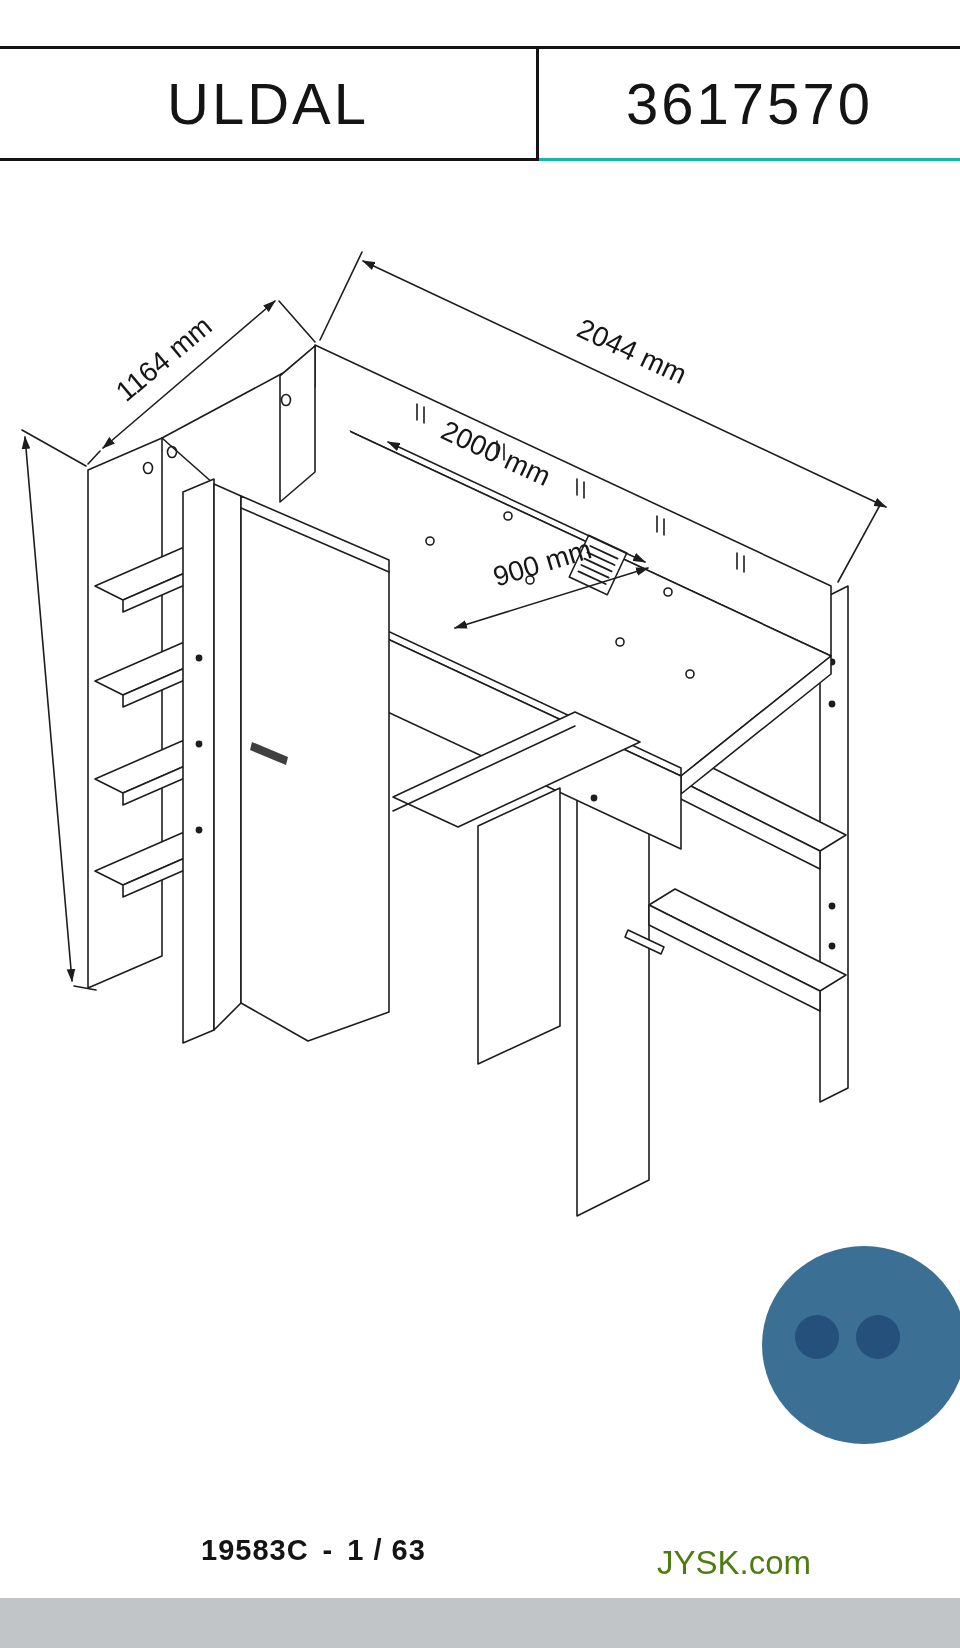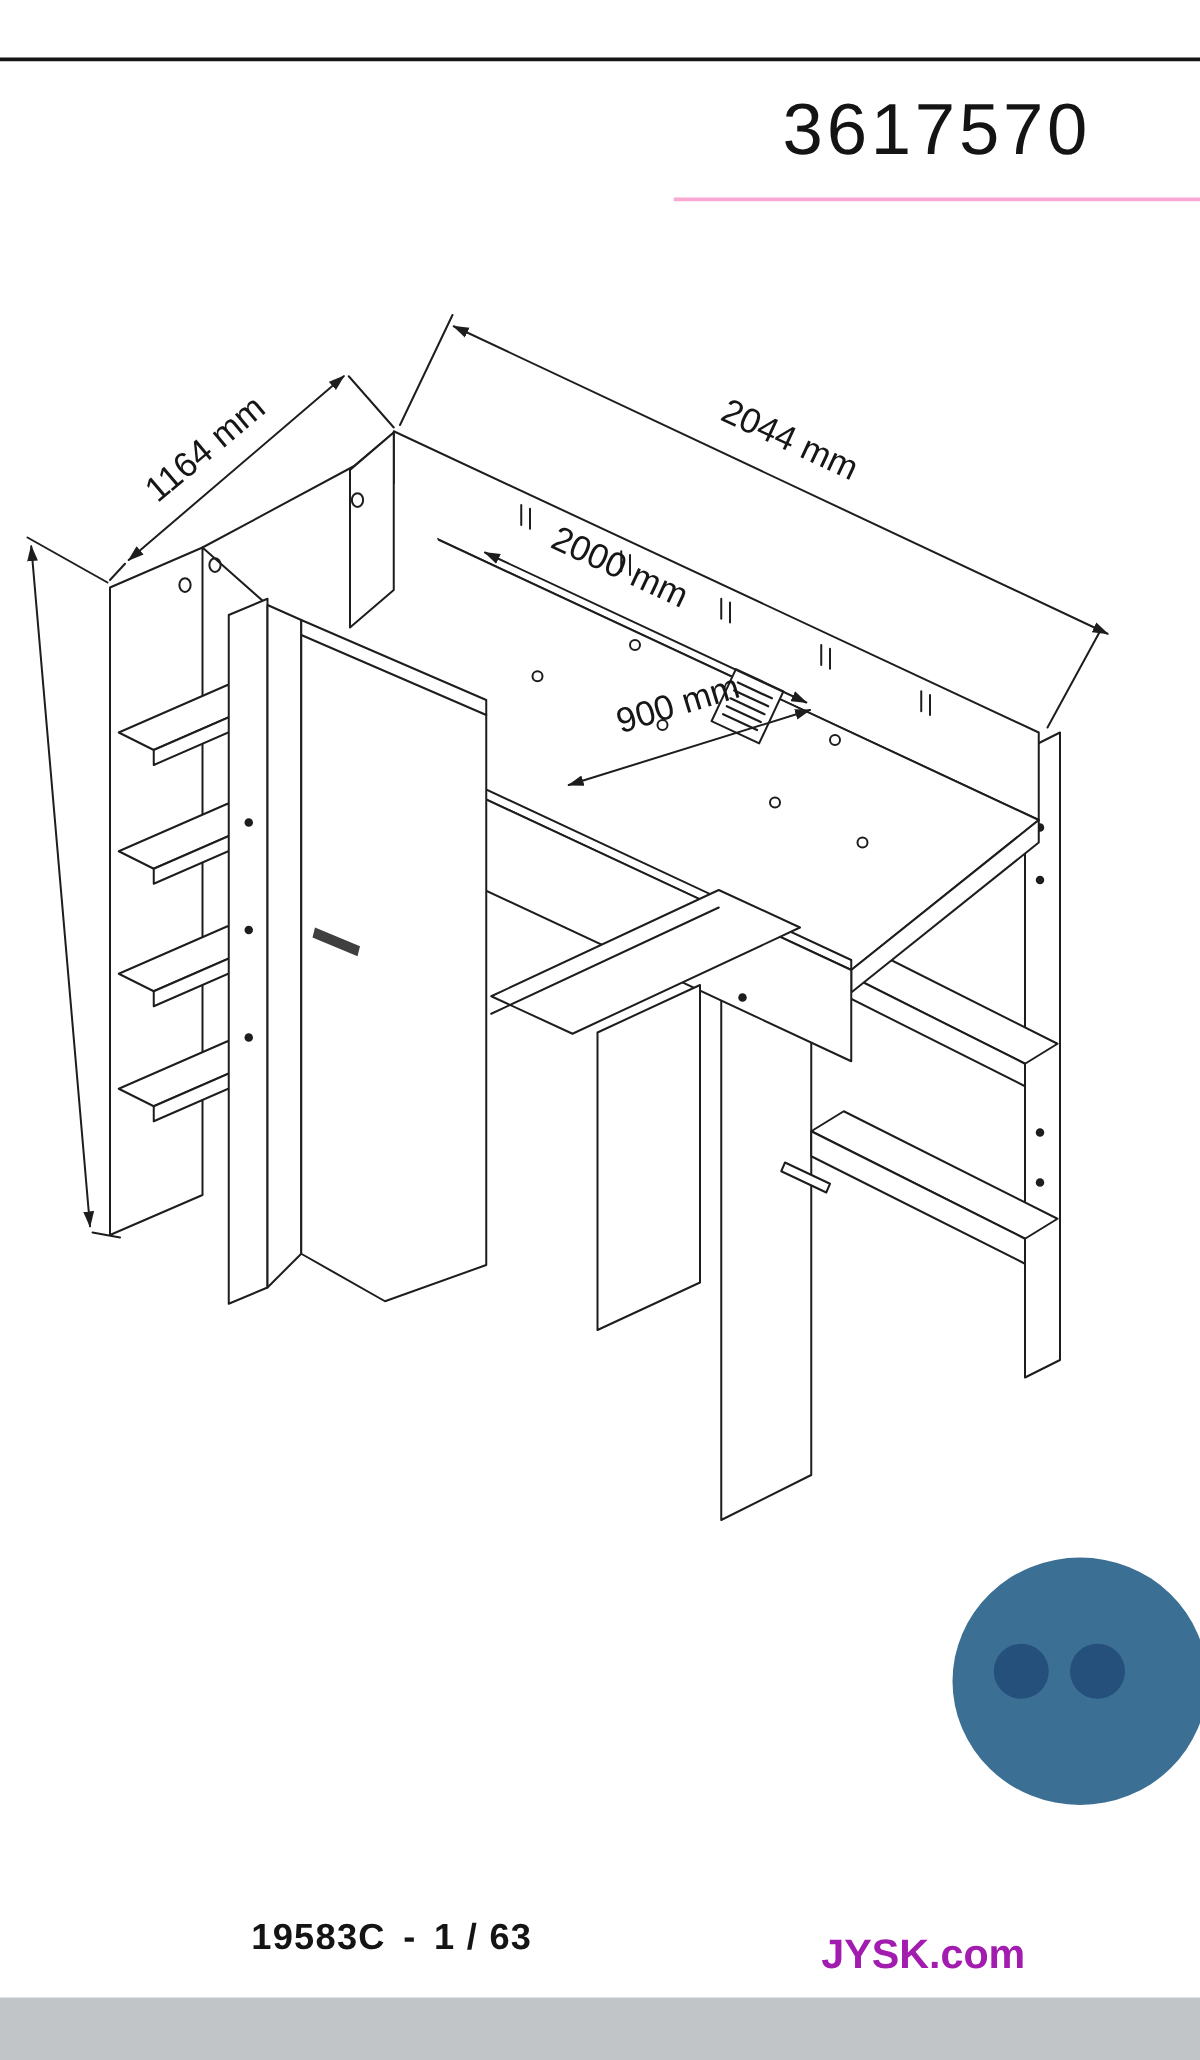--- a/index.html
+++ b/index.html
@@ -7,42 +7,45 @@
     position:relative;width:960px;height:1648px;margin:0 auto;
     background:#ffffff;overflow:hidden;
     font-family:"Liberation Sans",sans-serif;color:#161616;
   }
   .top-rule{position:absolute;left:0;top:46px;width:100%;height:3px;background:#141414;}
   .header-cell{
     position:absolute;top:49px;height:109px;display:flex;align-items:center;justify-content:center;
     font-size:58px;letter-spacing:3px;color:#141414;
   }
   .header-left{left:0;width:536px;border-right:3px solid #141414;border-bottom:3px solid #141414;}
-  .header-right{left:539px;width:421px;border-bottom:3px solid #f9a8d4;}
+  .header-right{left:539px;width:421px;border-bottom:3px solid #14b8a6;}
   .diagram-svg{position:absolute;left:0;top:0;width:960px;height:1648px;}
   .badge{position:absolute;left:762px;top:1246px;width:204px;height:198px;border-radius:50%;background:#3c6f94;z-index:1;}
   .badge-dot{position:absolute;width:44px;height:44px;border-radius:50%;background:#25507c;top:69px;}
   .badge-dot.d1{left:33px;}
   .badge-dot.d2{left:94px;}
   .logo-box{position:absolute;left:565px;top:1362px;width:348px;height:170px;background:#060606;z-index:2;}
   .logo-box svg{display:block;width:100%;height:100%;}
   .footer-id{
     position:absolute;left:201px;top:1534px;font-size:29px;letter-spacing:1px;
     display:flex;gap:14px;color:#141414;z-index:2;font-weight:bold;
   }
-  .website{position:absolute;left:657px;top:1544px;font-size:33px;color:#a21caf;z-index:2;font-weight:bold;}
+  .website{position:absolute;left:657px;top:1544px;font-size:33px;color:#4d7c0f;z-index:2;}
   .bottom-bar{position:absolute;left:0;top:1598px;width:100%;height:50px;background:#c2c5c8;z-index:3;}
 </style>
 </head>
 <body>
 
 <div class="page">
 
   <div class="top-rule"></div>
 
+  <div class="header-cell header-left">
+    <span>ULDAL</span>
+  </div>
   <div class="header-cell header-right">
     <span>3617570</span>
   </div>
 
   <svg class="diagram-svg" viewBox="0 0 960 1648">
     <defs>
       <marker id="arr" viewBox="0 0 12 8" refX="11" refY="4" markerWidth="13" markerHeight="9" markerUnits="userSpaceOnUse" orient="auto-start-reverse">
         <path d="M0,0 L12,4 L0,8 Z" fill="#1d1d1d"></path>
       </marker>
     </defs>

